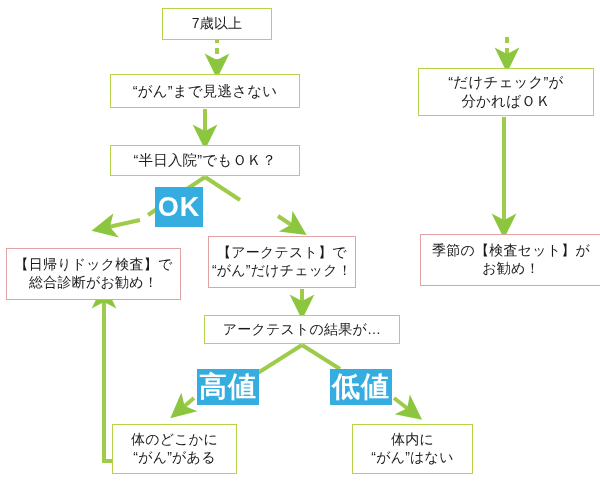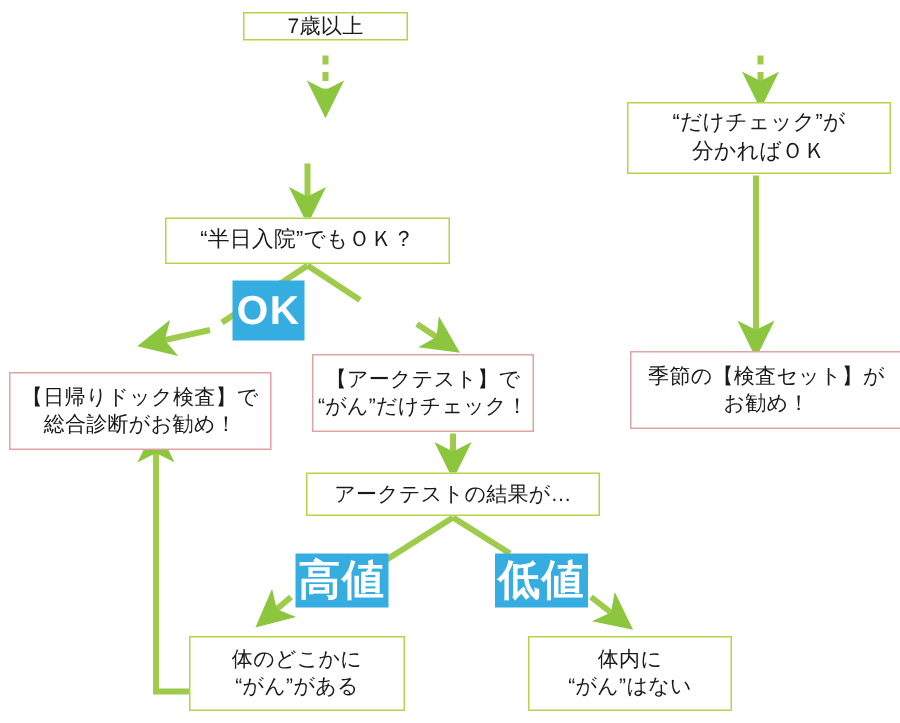--- a/index.html
+++ b/index.html
@@ -113,44 +113,45 @@
     <g>
       <path d="M302,345 L340,369" stroke="#9ecb4a" stroke-width="4" fill="none"></path>
       <path d="M394,398 L412,412" stroke="#9ecb4a" stroke-width="4" fill="none" marker-end="url(#ahead)"></path>
     </g>
 
     <g>
       <path d="M126,461 L104,461 L104,296" stroke="#9ecb4a" stroke-width="4" fill="none" stroke-linejoin="miter" marker-end="url(#ahead)"></path>
     </g>
   </svg>
 
-  <div class="node green t14" style="left:162px; top:8px; width:110px; height:19px;">7歳以上</div>
+  <div class="node green t14" style="left:162px; top:8px; width:110px; height:32px;">7歳以上</div>
 
 
+  <div class="node green t15" style="left:110px; top:74px; width:190px; height:34px;">“がん”まで見逃さない</div>
 
   <div class="node green t15" style="left:418px; top:68px; width:176px; height:48px;">“だけチェック”が
 分かればＯＫ</div>
 
   <div class="node green t15" style="left:110px; top:145px; width:190px; height:31px;">“半日入院”でもＯＫ？</div>
 
   <div class="node red t14" style="left:6px; top:248px; width:175px; height:52px;">【日帰りドック検査】で
 総合診断がお勧め！</div>
 
   <div class="node red t14" style="left:208px; top:236px; width:148px; height:52px;">【アークテスト】で
 “がん”だけチェック！</div>
 
   <div class="node red t14" style="left:420px; top:234px; width:182px; height:52px;">季節の【検査セット】が
 お勧め！</div>
 
   <div class="node green t14" style="left:204px; top:315px; width:196px; height:29px;">アークテストの結果が…</div>
 
-  <div class="node green t14" style="left:126px; top:424px; width:144px; height:50px;">体のどこかに
+  <div class="node green t14" style="left:112px; top:424px; width:125px; height:50px;">体のどこかに
 “がん”がある</div>
 
-  <div class="node green t14" style="left:352px; top:424px; width:136px; height:50px;">体内に
+  <div class="node green t14" style="left:352px; top:424px; width:121px; height:50px;">体内に
 “がん”はない</div>
 
   <div class="badge lat" style="left:155px; top:187px; width:48px; height:40px;">OK</div>
 
 
   <div class="badge val" style="left:197px; top:369px; width:62px; height:36px;">高値</div>
 
   <div class="badge val" style="left:330px; top:369px; width:62px; height:36px;">低値</div>
 
 </div>

